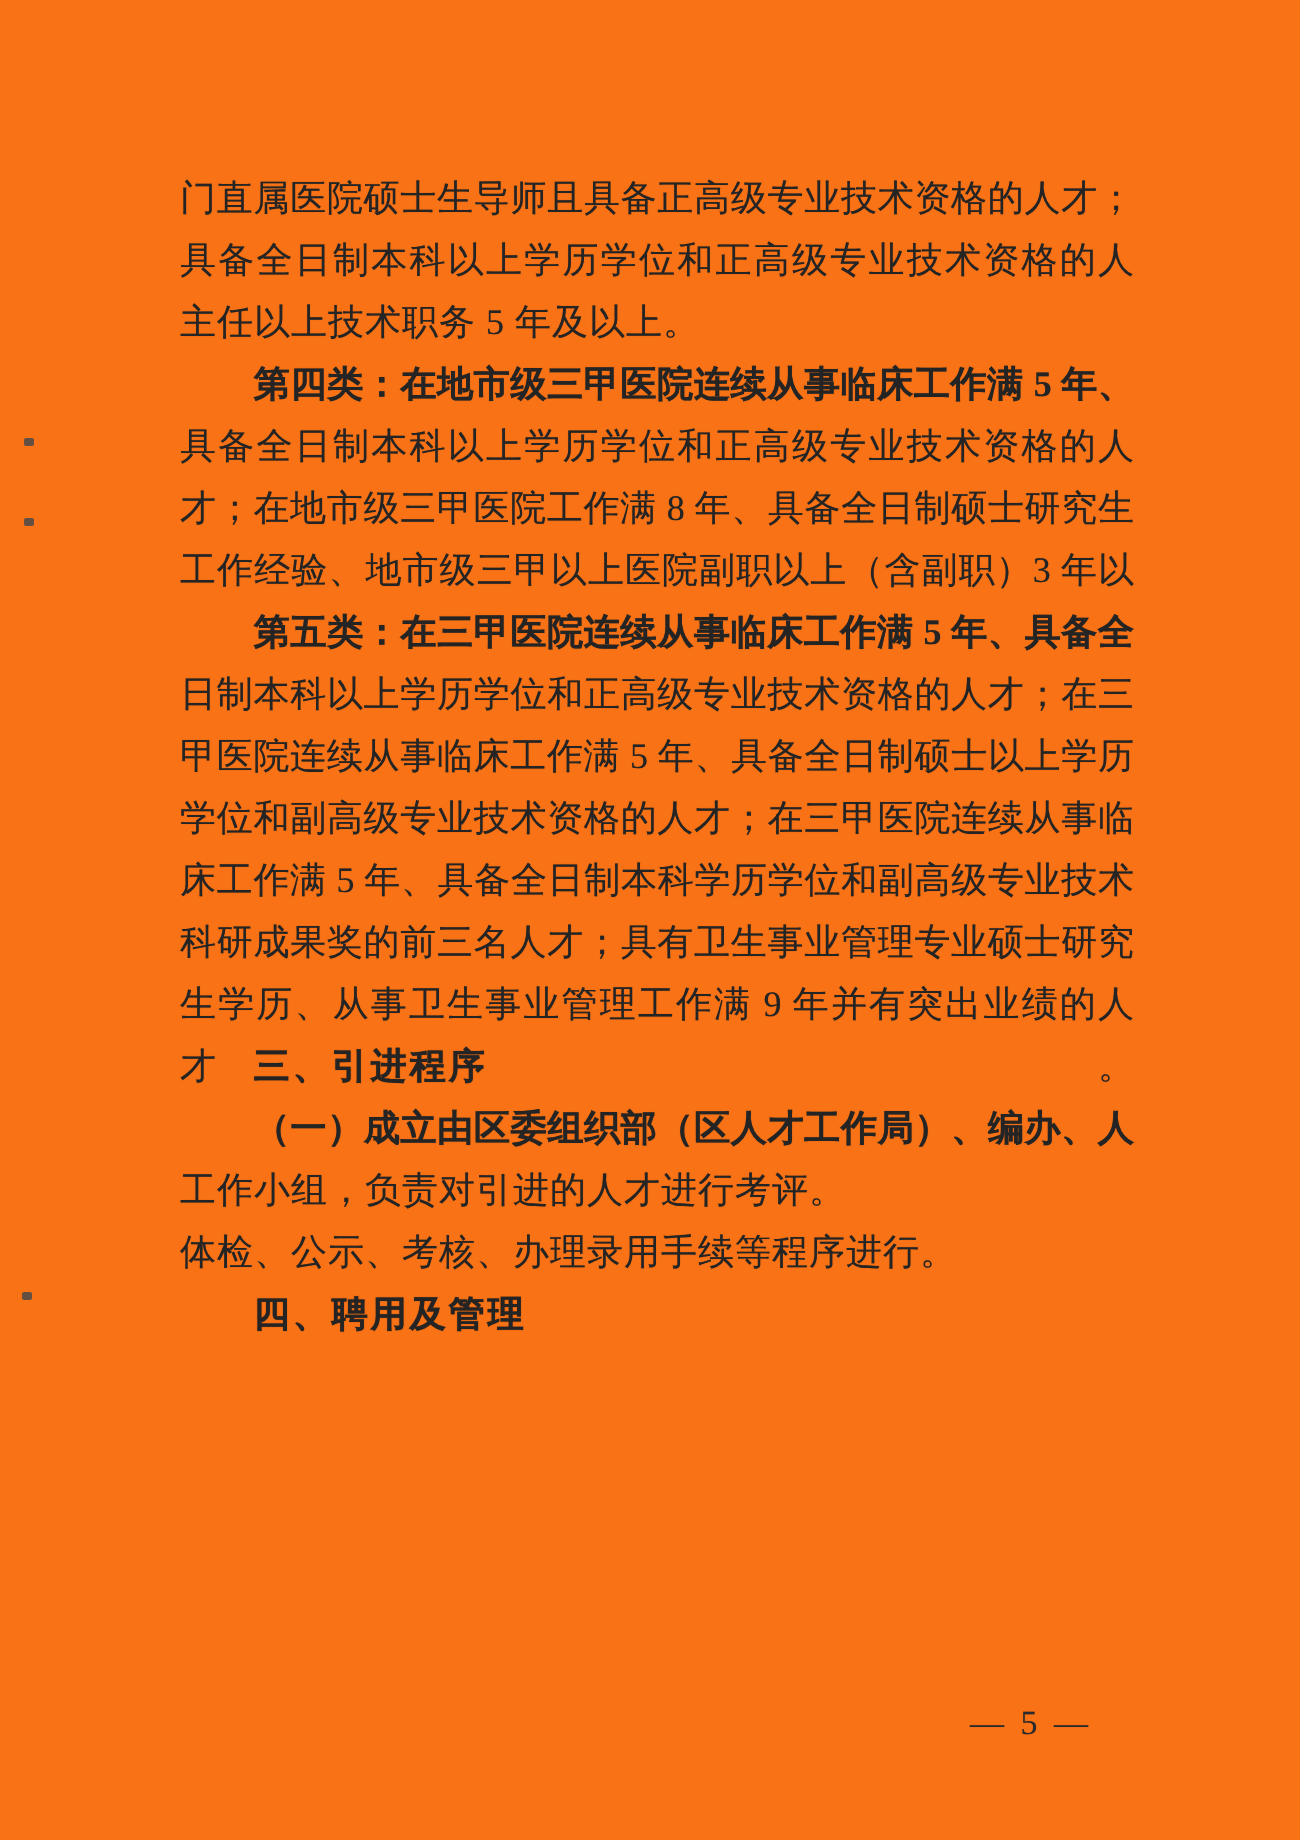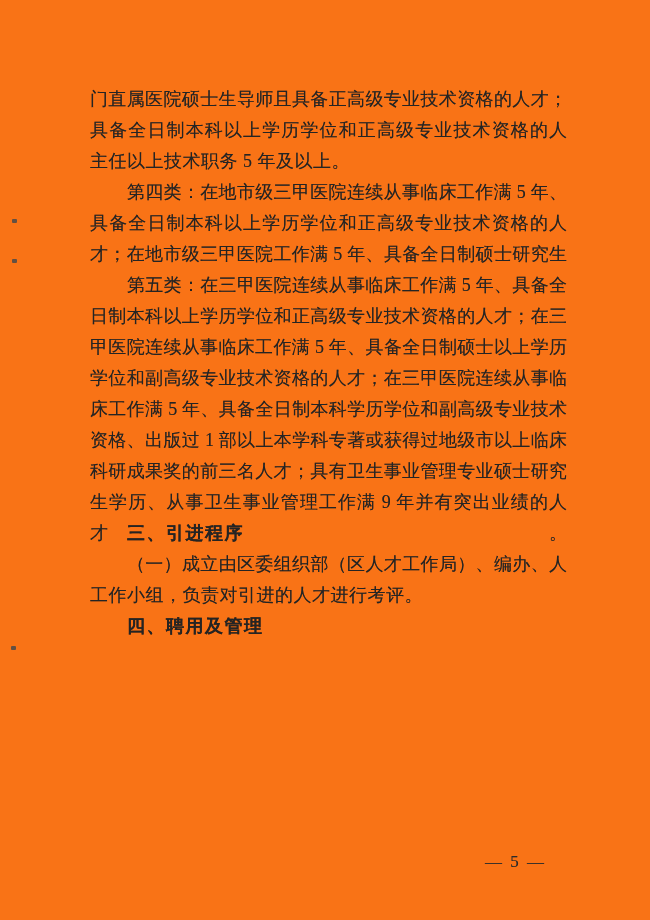--- a/index.html
+++ b/index.html
@@ -32,20 +32,21 @@
     letter-spacing: 0.5px;
   }
   .line.fill {
     white-space: normal;
     text-align: justify;
     text-align-last: justify;
     letter-spacing: 0;
   }
   .line.indent {
     text-indent: 2.05em;
+    font-weight: bold;
   }
   .line.bold {
     font-family: Liberation Sans, sans-serif;
     font-weight: 700;
     letter-spacing: 1.5px;
     text-shadow: 0 0 0.5px rgba(20,20,20,0.7);
   }
   .page-number {
     position: absolute;
     top: 852px;
@@ -72,29 +73,30 @@
   <div class="scan-dot d1"></div>
   <div class="scan-dot d2"></div>
   <div class="scan-dot d3"></div>
 
   <div class="text-block" id="doc-body">
       <div class="line fill">门直属医院硕士生导师且具备正高级专业技术资格的人才；</div>
       <div class="line fill">具备全日制本科以上学历学位和正高级专业技术资格的人</div>
       <div class="line">主任以上技术职务 5 年及以上。</div>
       <div class="line fill indent">第四类：在地市级三甲医院连续从事临床工作满 5 年、</div>
       <div class="line fill">具备全日制本科以上学历学位和正高级专业技术资格的人</div>
-      <div class="line fill">才；在地市级三甲医院工作满 5 年、具备全日制硕士研究生</div>
+      <div class="line fill">才；在地市级三甲医院工作满 8 年、具备全日制硕士研究生</div>
+      <div class="line fill">工作经验、地市级三甲以上医院副职以上（含副职）3 年以</div>
       <div class="line fill indent">第五类：在三甲医院连续从事临床工作满 5 年、具备全</div>
       <div class="line fill">日制本科以上学历学位和正高级专业技术资格的人才；在三</div>
       <div class="line fill">甲医院连续从事临床工作满 5 年、具备全日制硕士以上学历</div>
       <div class="line fill">学位和副高级专业技术资格的人才；在三甲医院连续从事临</div>
       <div class="line fill">床工作满 5 年、具备全日制本科学历学位和副高级专业技术</div>
-      <div class="line fill">资格、出版过 1 部以上本学科专著或获得过地级市以上临床</div>
       <div class="line fill">科研成果奖的前三名人才；具有卫生事业管理专业硕士研究</div>
       <div class="line fill">生学历、从事卫生事业管理工作满 9 年并有突出业绩的人才。</div>
       <div class="line indent bold">三、引进程序</div>
       <div class="line fill indent">（一）成立由区委组织部（区人才工作局）、编办、人</div>
       <div class="line">工作小组，负责对引进的人才进行考评。</div>
+      <div class="line">体检、公示、考核、办理录用手续等程序进行。</div>
       <div class="line indent bold">四、聘用及管理</div>
     </div>
 
   <div class="page-number">— 5 —</div>
 </div>
 
 </body></html>

